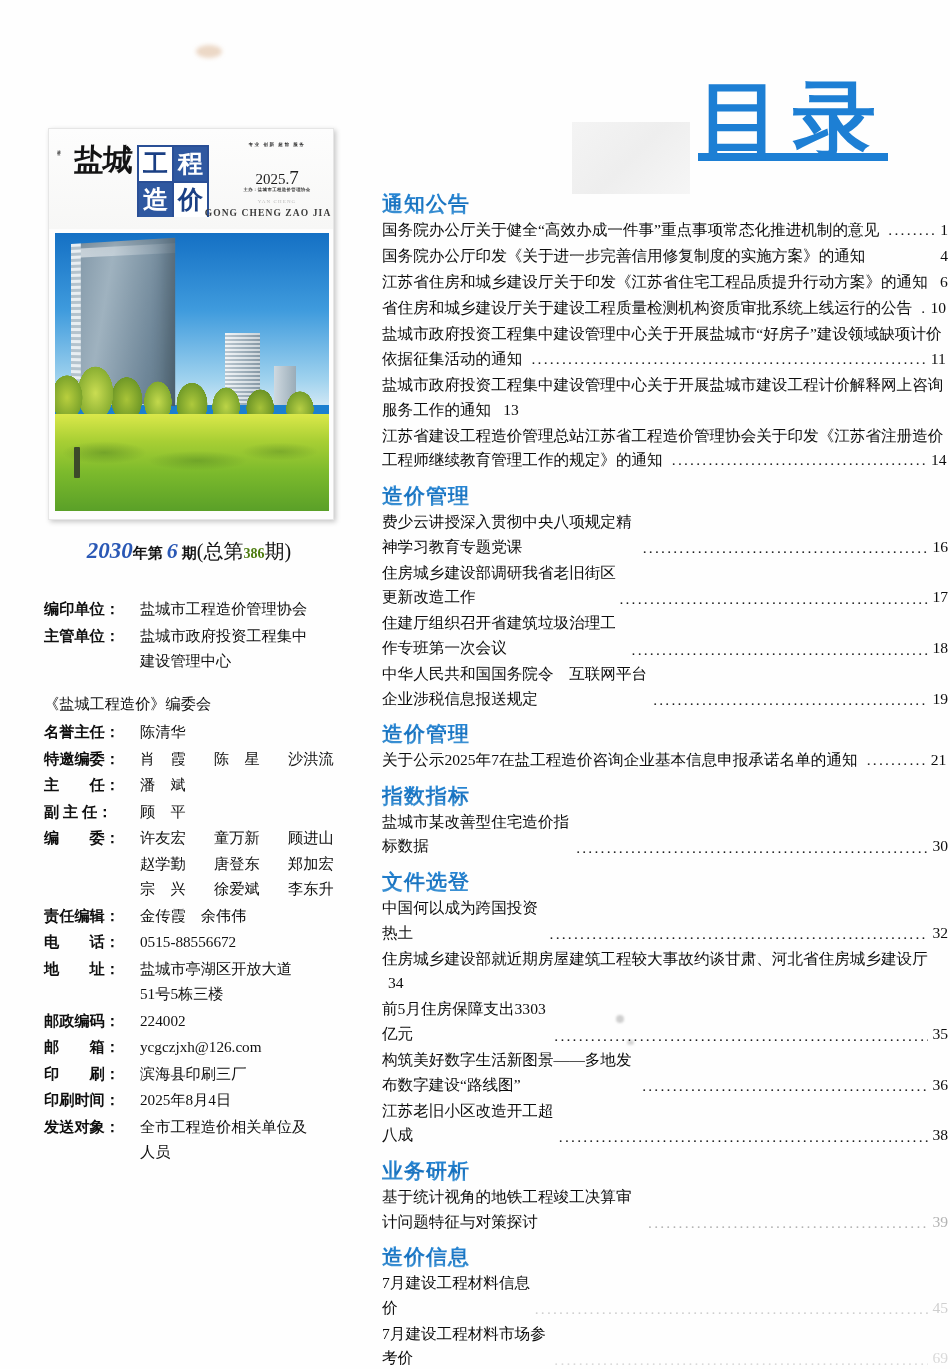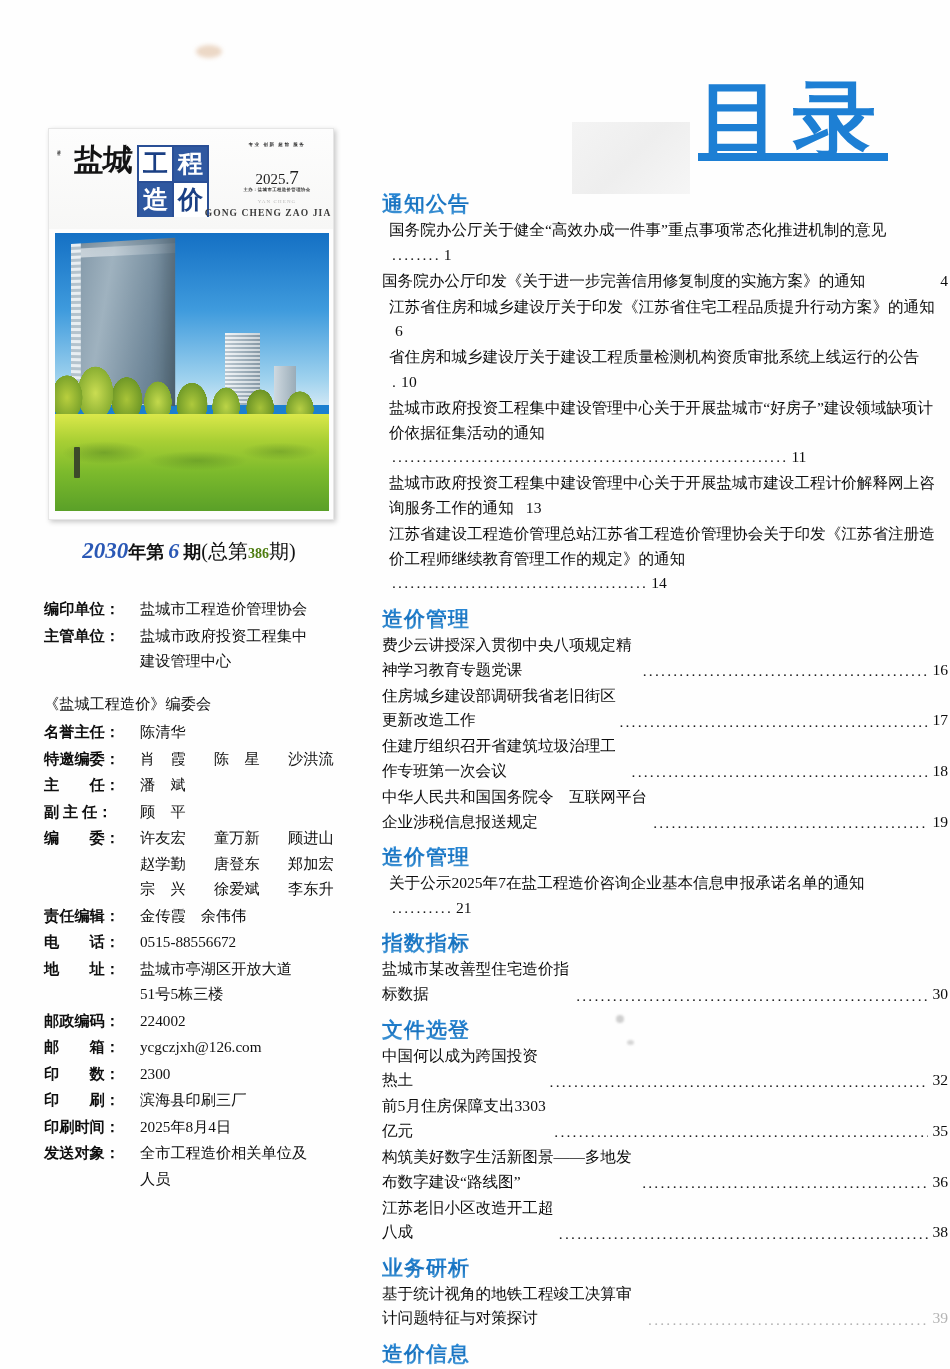--- a/index.html
+++ b/index.html
@@ -234,21 +234,21 @@
     left: 34px; top: 538px;
     width: 310px;
     text-align: center;
     white-space: nowrap;
     font-family: "Liberation Serif", serif;
   }
   #issue-line .big {
     font-size: 23px; font-weight: bold; color: #2a58b5;
     font-style: italic;
   }
-  #issue-line .cn { font-size: 18px; font-weight: bold; color: #111; font-style: normal; }
+  #issue-line .cn { font-size: 15px; font-weight: bold; color: #111; font-style: normal; }
   #issue-line .num6 { font-size: 22px; font-weight: bold; color: #2a58b5; font-style: italic; }
   #issue-line .sub { font-size: 20px; font-weight: normal; color: #111; }
   #issue-line .subnum { font-size: 14px; font-weight: bold; color: #4d7c0f; }
 
   
   #info-block {
     position: absolute;
     left: 44px; top: 596px;
     width: 316px;
     font-size: 15.2px;
@@ -345,21 +345,21 @@
     padding: 0 3px;
     line-height: 22px;
   }
   .entry .pg {
     flex: 0 0 auto;
     text-align: right;
     min-width: 20px;
     font-family: "Liberation Serif", serif;
   }
   
-  .entry.wrap { display: block; margin-left: 7px; }
+  .entry.wrap { display: block; }
   .entry.wrap .etext { display: inline; }
   .entry.wrap .dots {
     display: inline;
     letter-spacing: 2.2px;
   }
   .entry.wrap .pg { display: inline; }
 
   .entry.faded .dots, .entry.faded .pg { color: #cfcfcf; }
   .entry.faded2 .dots, .entry.faded2 .pg { color: #d9d9d9; }
   .entry.semi .dots, .entry.semi .pg { color: #b3b3b3; }
@@ -491,24 +491,20 @@
       <div class="inf-row">
         <div class="inf-lbl tight">邮政编码：</div>
         <div class="inf-val mono">224002</div>
       </div>
 
       <div class="inf-row">
         <div class="inf-lbl tight">邮　　箱：</div>
         <div class="inf-val mono">ycgczjxh@126.com</div>
       </div>
 
-      <div class="inf-row">
-        <div class="inf-lbl tight">印　　数：</div>
-        <div class="inf-val mono">2300</div>
-      </div>
 
       <div class="inf-row">
         <div class="inf-lbl tight">印　　刷：</div>
         <div class="inf-val">滨海县印刷三厂</div>
       </div>
 
       <div class="inf-row">
         <div class="inf-lbl tight">印刷时间：</div>
         <div class="inf-val">2025年8月4日</div>
       </div>
@@ -568,20 +564,21 @@
           <span class="etext">盐城市某改善型住宅造价指标数据</span>
           <span class="dots">......................................................................</span>
           <span class="pg">30</span>
         </div>
         <div class="sec-head">文件选登</div>
         <div class="entry">
           <span class="etext">中国何以成为跨国投资热土</span>
           <span class="dots">......................................................................</span>
           <span class="pg">32</span>
         </div>
+        <div class="entry wrap"><span class="etext">住房城乡建设部就近期房屋建筑工程较大事故约谈甘肃、河北省住房城乡建设厅</span><span class="dots"> </span><span class="pg">34</span></div>
         <div class="entry">
           <span class="etext">前5月住房保障支出3303亿元</span>
           <span class="dots">......................................................................</span>
           <span class="pg">35</span>
         </div>
         <div class="entry">
           <span class="etext">构筑美好数字生活新图景——多地发布数字建设“路线图”</span>
           <span class="dots">......................................................................</span>
           <span class="pg">36</span>
         </div>

